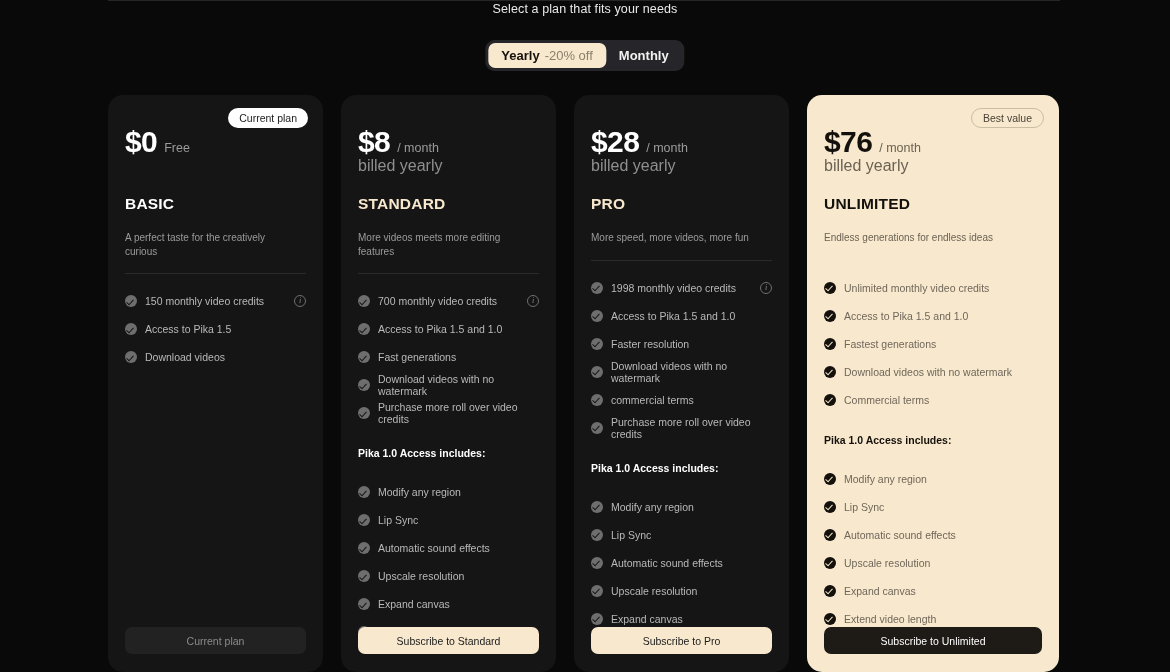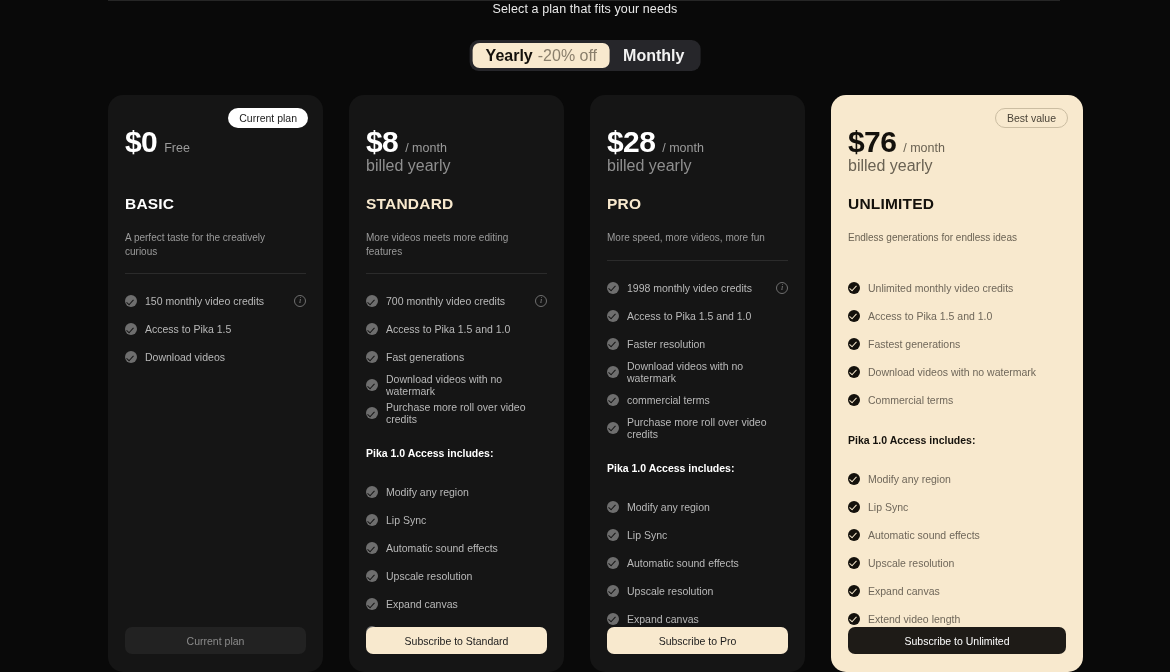--- a/index.html
+++ b/index.html
@@ -52,42 +52,42 @@
     height: 31px;
   }
   .toggle-opt {
     height: 25px;
     display: flex;
     align-items: center;
     justify-content: center;
     gap: 5px;
     border-radius: 7px;
     padding: 0 13px;
-    font-size: 16px;
+    font-size: 13px;
     font-weight: bold;
     color: #f2f2f2;
     cursor: pointer;
     white-space: nowrap;
   }
   .toggle-opt.active {
     background: #f8e9ce;
     color: #14110c;
   }
   .toggle-opt.active .disc {
     color: #8a7f6c;
     font-weight: normal;
   }
 
   
   .cards {
     position: absolute;
     top: 95px;
     left: 108px;
     display: flex;
-    gap: 26px;
+    gap: 18px;
     align-items: flex-start;
   }
 
   .card {
     width: 215px;
     height: 577px;
     border-radius: 15px;
     background: #151515;
     padding: 22px 17px 0 17px;
     position: relative;

